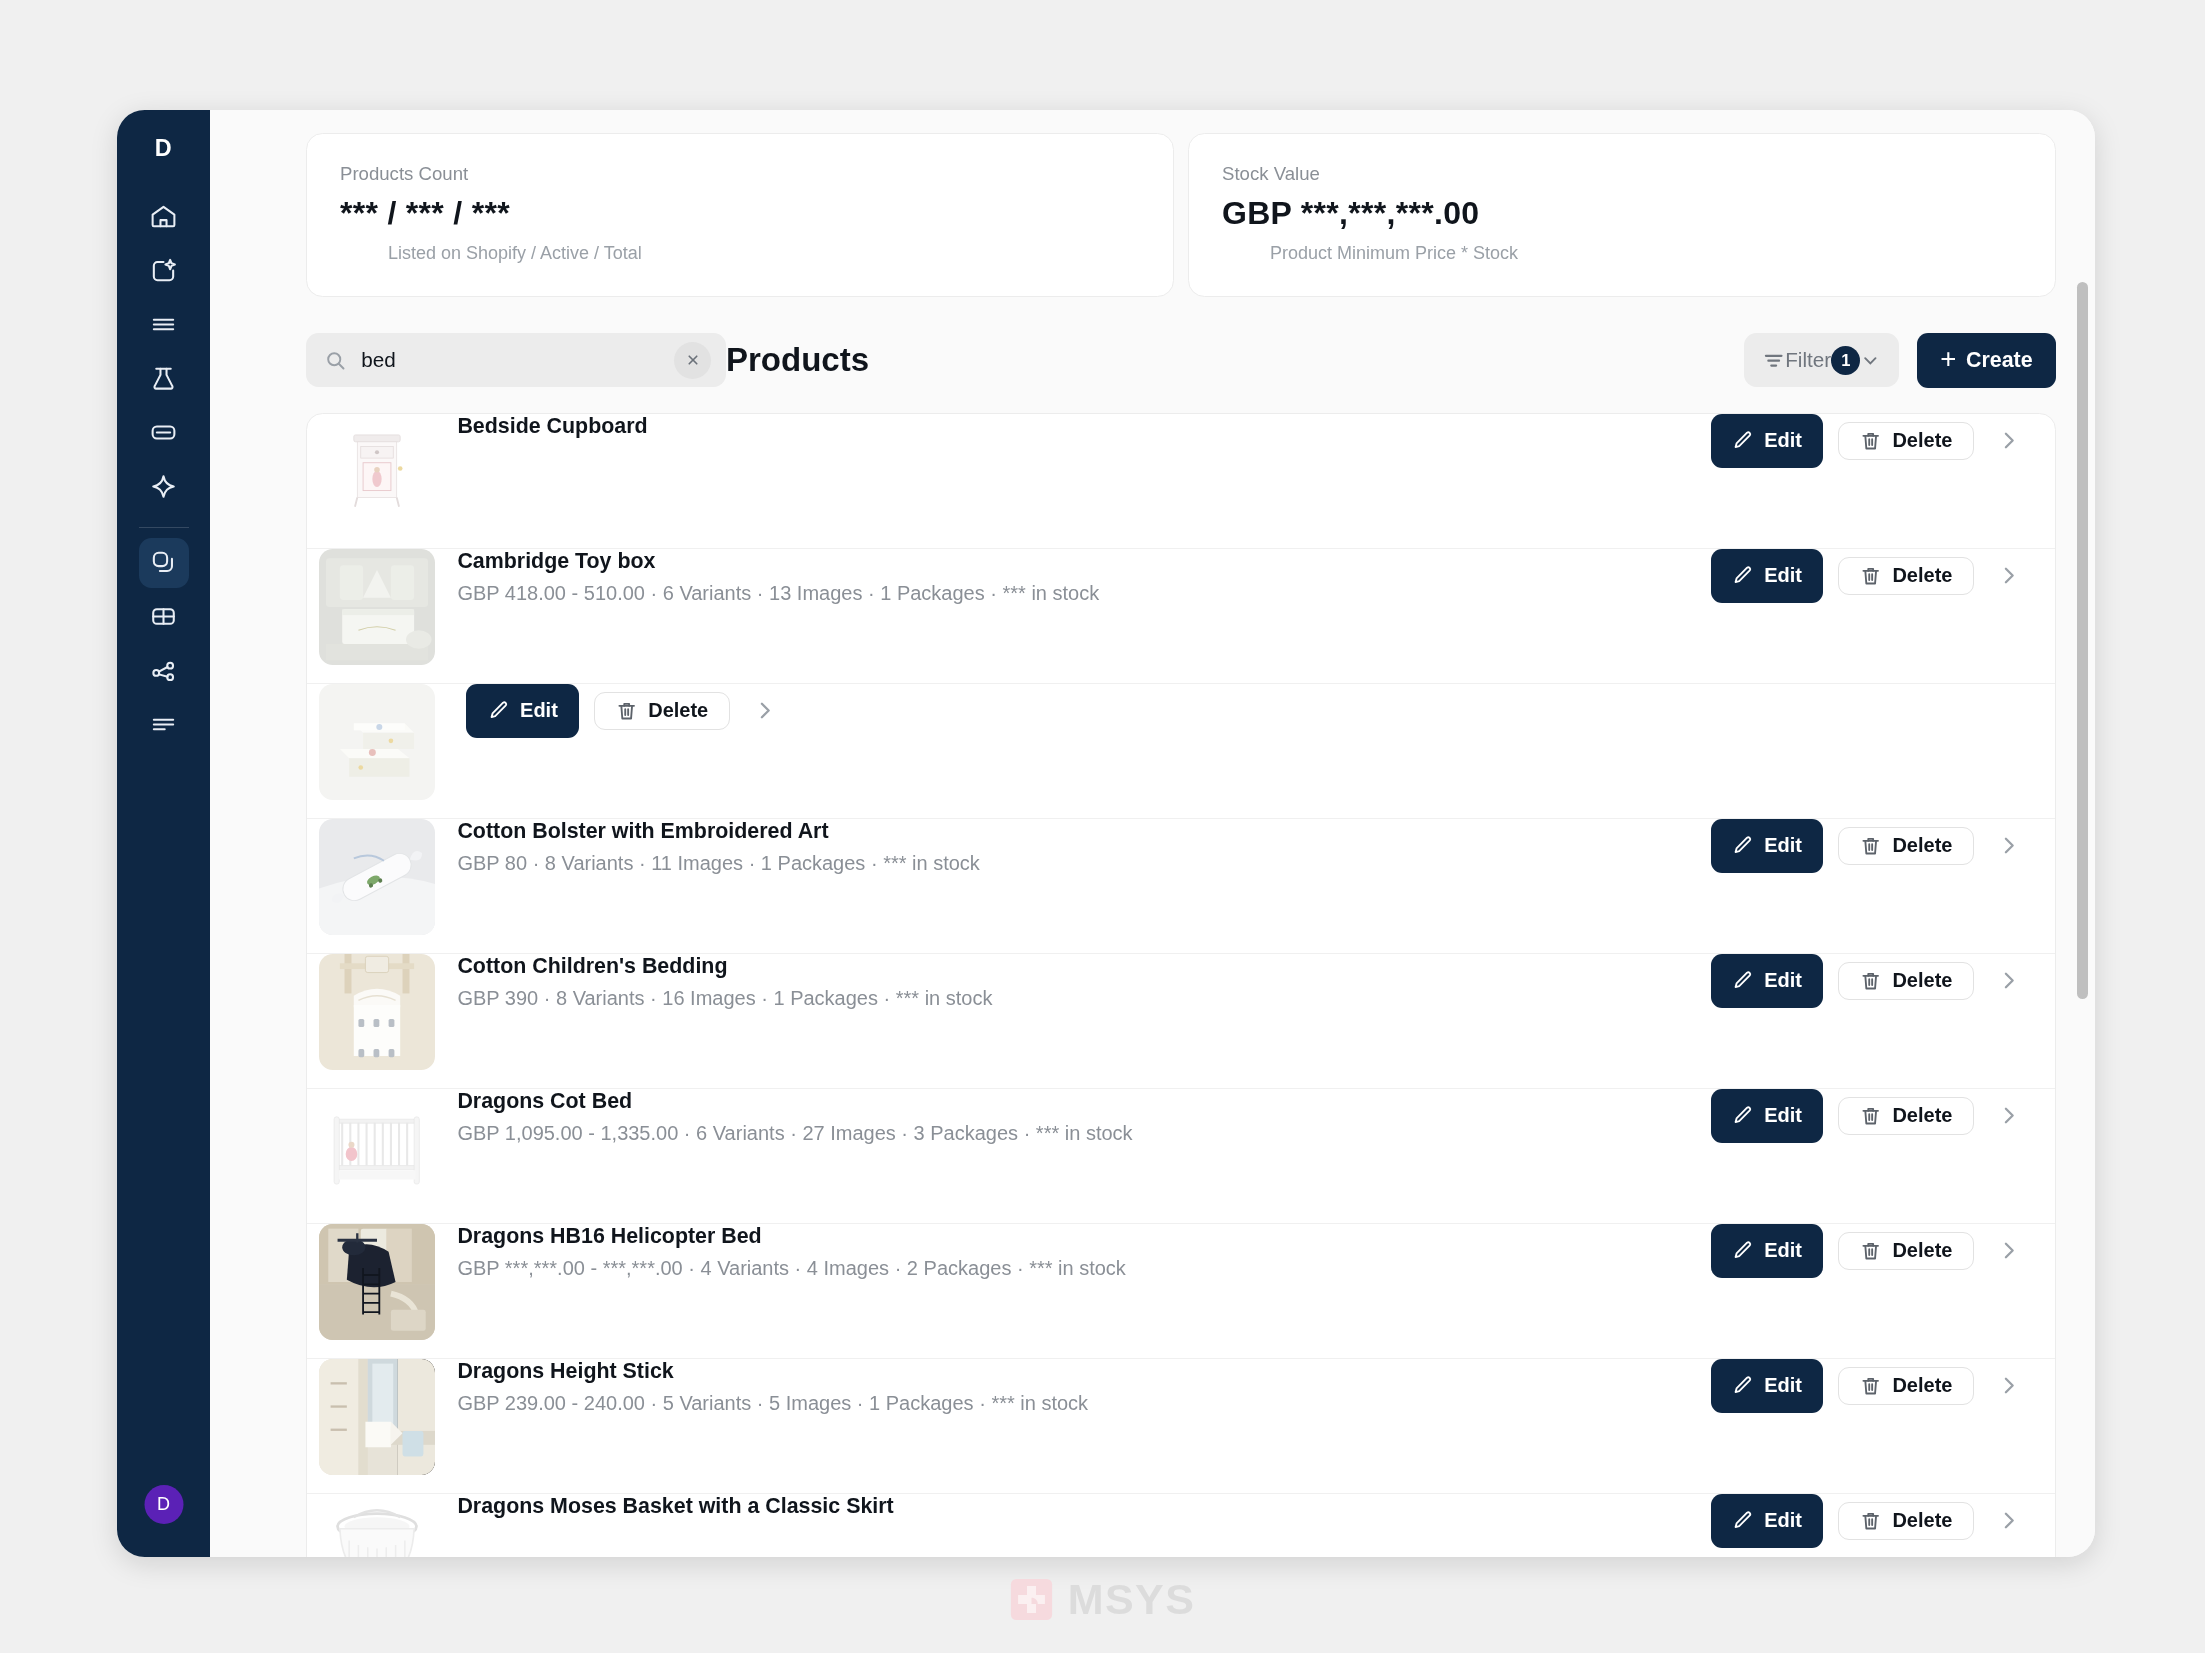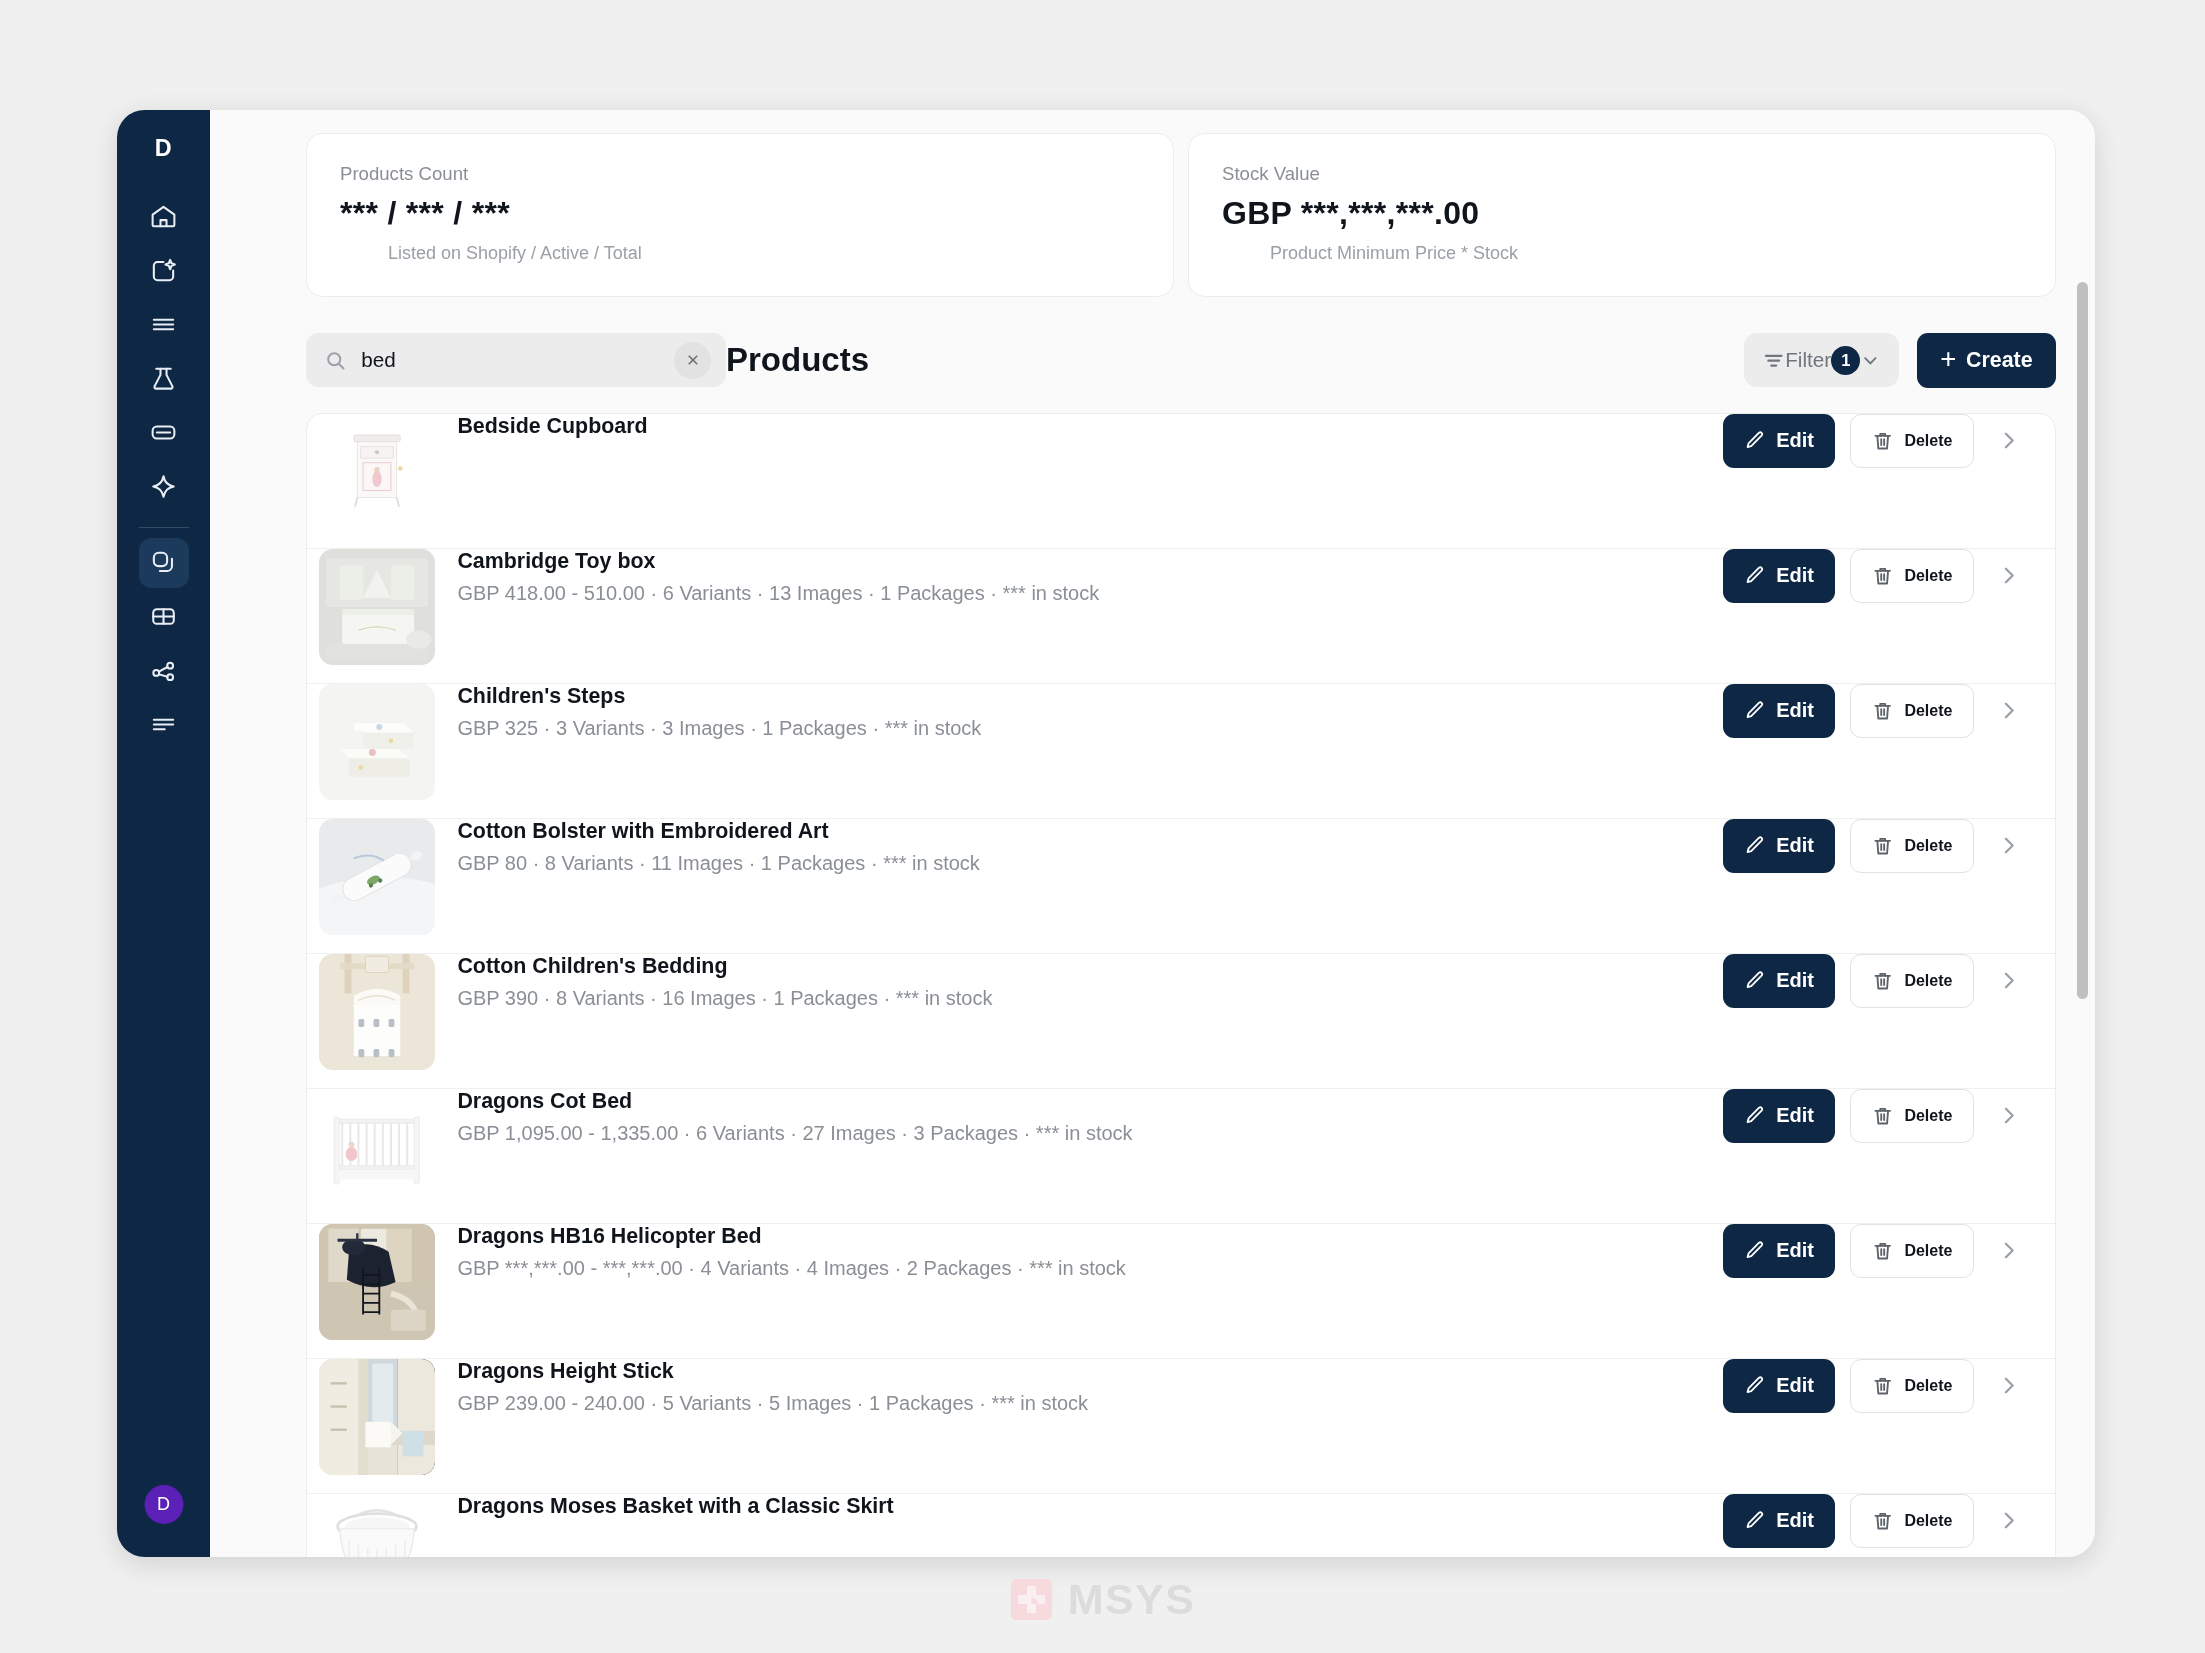--- a/index.html
+++ b/index.html
@@ -169,26 +169,26 @@
   .row-actions { display: flex; align-items: center; gap: 15px; flex: none; }
   .btn-edit {
     height: 54px; background: #0e2744; color: #fff;
     border-radius: 11px; border: none;
     display: flex; align-items: center; gap: 9.6px;
     padding: 0 20.7px; cursor: pointer;
     font-family: "Liberation Sans", sans-serif;
     font-size: 20px; font-weight: bold; margin-left: 31px;
   }
   .btn-delete {
-    height: 54px; background: #ffffff; color: #10151c;
+    height: 38px; background: #ffffff; color: #10151c;
     border-radius: 11px; border: 1.4px solid #e2e2e2;
     display: flex; align-items: center; gap: 9.6px;
     padding: 0 20.7px; cursor: pointer;
     font-family: "Liberation Sans", sans-serif;
-    font-size: 16px; font-weight: bold;
+    font-size: 20px; font-weight: bold;
   }
   .ico20 { width: 23.4px; height: 23.4px; display: block; }
   .btn-edit .ico20 * { stroke: #ffffff; stroke-width: 1.9; fill: none; stroke-linecap: round; stroke-linejoin: round; }
   .btn-delete .ico20 * { stroke: #5c626a; stroke-width: 1.9; fill: none; stroke-linecap: round; stroke-linejoin: round; }
   .row-chevron { width: 25px; height: 25px; margin-left: 6.9px; }
   .row-chevron * { stroke: #9aa0a7; stroke-width: 2.2; fill: none; stroke-linecap: round; stroke-linejoin: round; }
 
   
   #scrollbar-thumb {
     position: absolute;
@@ -466,24 +466,20 @@
     <path d="M30 34h44l8 8H38z" fill="#fbfbf8"></path>
     <rect x="30" y="34" width="44" height="6" fill="#fdfdfb"></rect>
     <path d="M38 42h44v14H38z" fill="#f0f0ea"></path>
     <path d="M18 56h50l10 8H26z" fill="#fbfbf8"></path>
     <path d="M26 64h52v16H26z" fill="#eeeee6"></path>
     <circle cx="52" cy="37" r="2.6" fill="#c9d7e8"></circle>
     <circle cx="46" cy="59" r="3" fill="#e8c0bc"></circle>
     <circle cx="62" cy="49" r="2" fill="#ecd9a0"></circle>
     <circle cx="36" cy="72" r="2" fill="#ecd9a0"></circle>
               </svg>
-            </div>
-            <div class="prod-info">
-              <div class="prod-name">Children's Steps</div>
-              <div class="prod-meta">GBP 325 · 3 Variants · 3 Images · 1 Packages · *** in stock</div>
             </div>
             <div class="row-actions">
               <button class="btn-edit">
                 <span>
                   <svg class="ico20" viewBox="0 0 24 24">
                     <path d="M16.5 3.8a2 2 0 0 1 2.8 2.8L8.4 17.5l-3.7 1 1-3.7z"></path>
                   </svg>
                 </span>
                 <span>Edit</span>
               </button>

